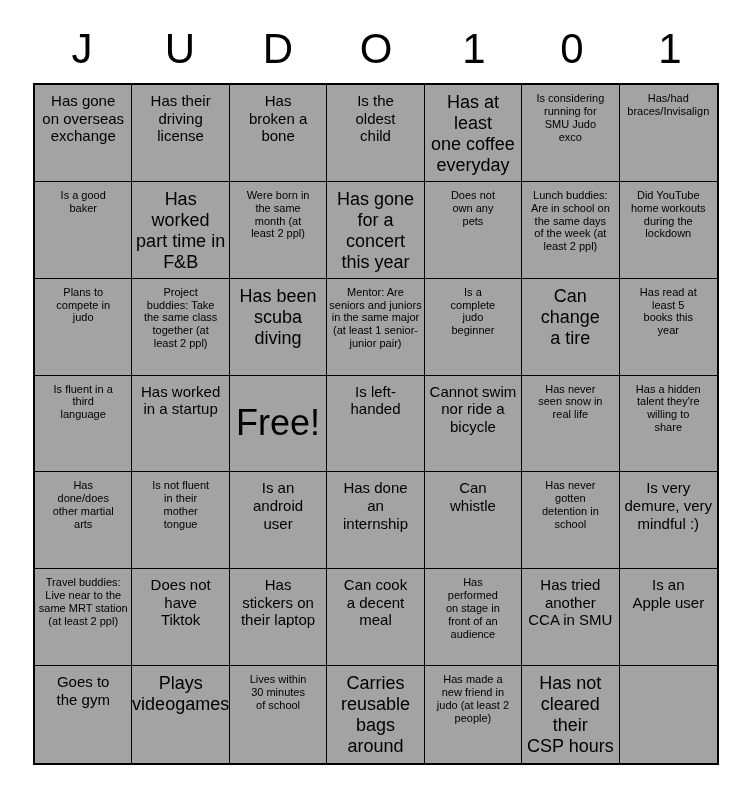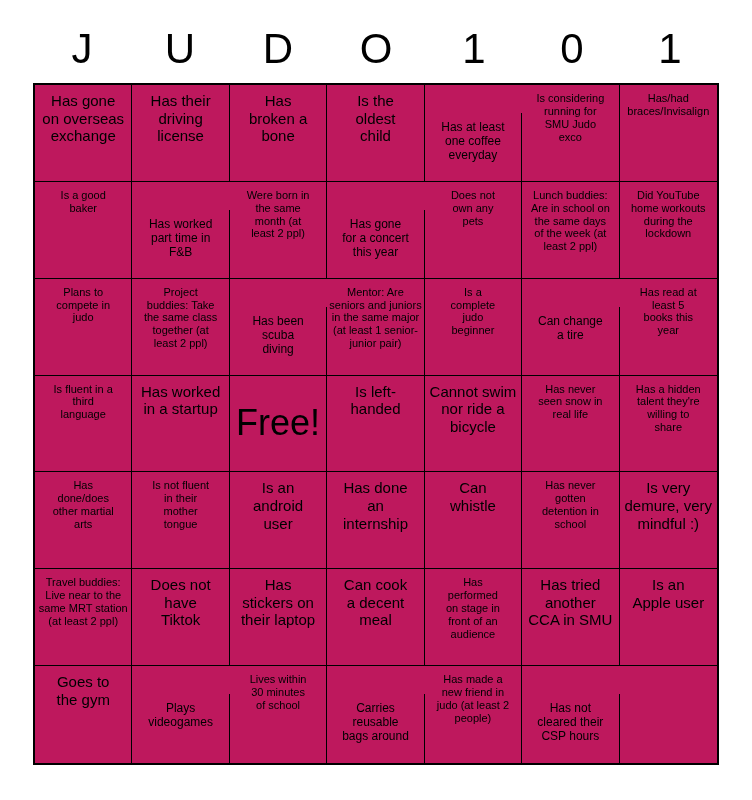--- a/index.html
+++ b/index.html
@@ -36,42 +36,42 @@
     position: absolute;
     left: 33px;
     top: 83px;
     width: 686px;
     height: 682px;
     box-sizing: border-box;
     border: 2px solid #000000;
     display: grid;
     grid-template-columns: repeat(7, 1fr);
     grid-template-rows: repeat(7, 1fr);
-    background: #be185d;
+    background: #a3a3a3;
   }
   .cell {
     box-sizing: border-box;
     border-right: 1.5px solid #000000;
     border-bottom: 1.5px solid #000000;
     display: flex;
     flex-direction: column;
     align-items: center;
     justify-content: flex-start;
     text-align: center;
     white-space: pre-line;
     padding: 7px 2px 0 2px;
     line-height: 1.17;
     overflow: hidden;
   }
   .cell:nth-child(7n) { border-right: none; }
   .cell:nth-child(n+43) { border-bottom: none; }
   .cell[data-size="xs"] { font-size: 11px; }
   .cell[data-size="s"]  { font-size: 11px; }
   .cell[data-size="m"]  { font-size: 15px; }
-  .cell[data-size="l"]  { font-size: 12px; margin-top: 28px; }
+  .cell[data-size="l"]  { font-size: 18px; }
   .cell[data-size="xl"] { font-size: 36px; justify-content: center; padding-top: 0; }
 </style>
 </head>
 <body>
 
 <div class="page">
 
   <div class="title-row">
     <span class="title-letter">J</span>
     <span class="title-letter">U</span>

